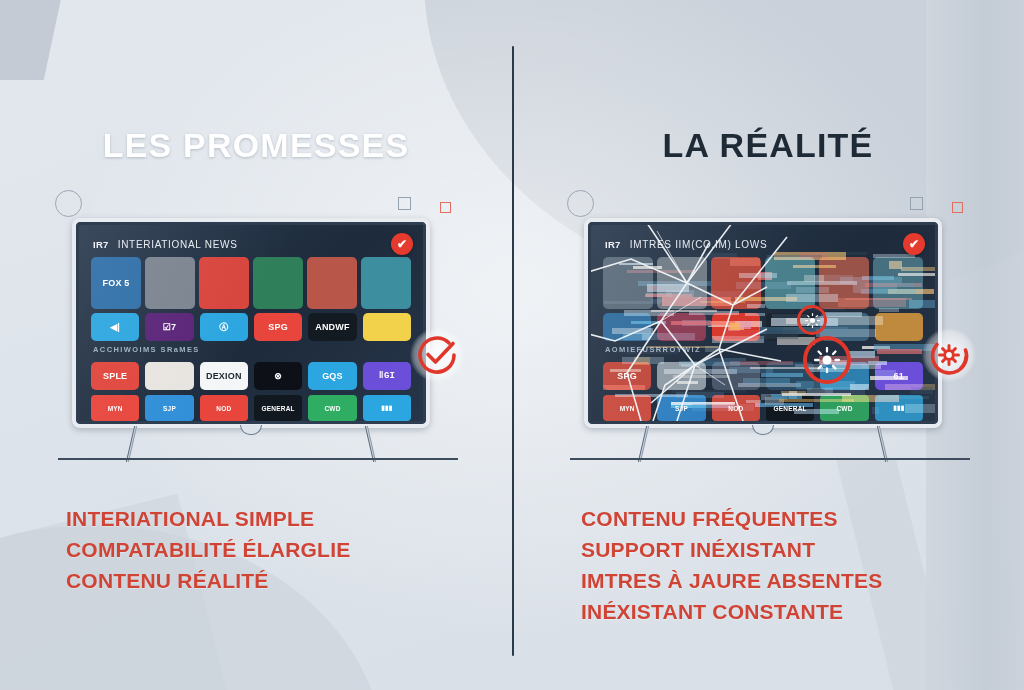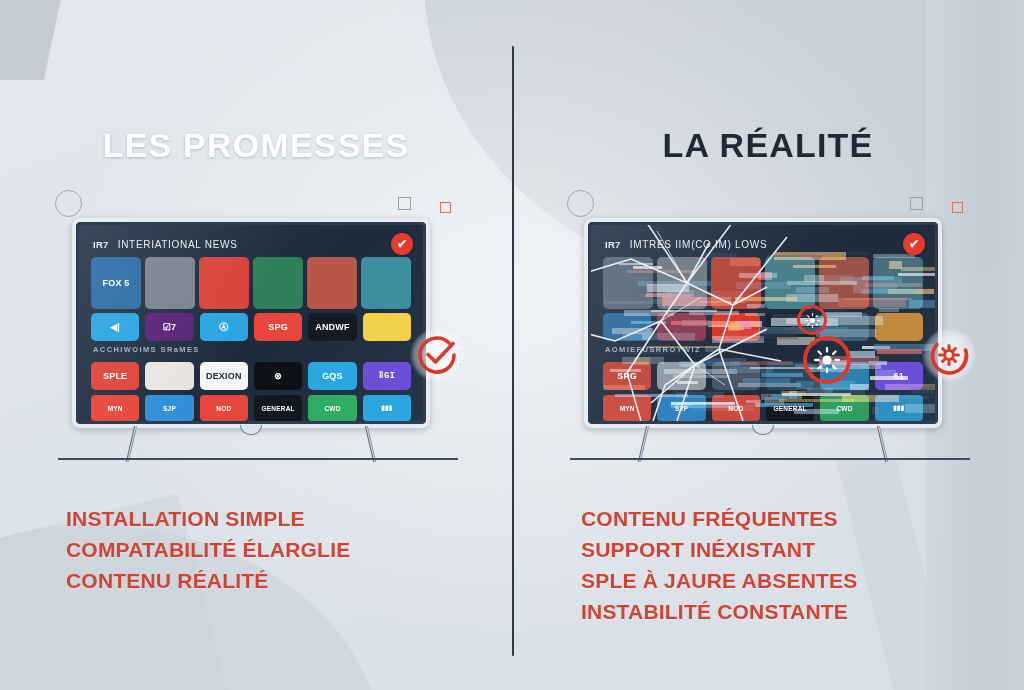--- a/index.html
+++ b/index.html
@@ -346,21 +346,21 @@
 
     <div class="side-icon">
       <div class="halo"></div>
       <svg width="42" height="42" viewBox="0 0 42 42" fill="none">
         <path d="M38 21a17 17 0 1 1-5-12" stroke="#e0372b" stroke-width="3.6" stroke-linecap="round"></path>
         <path d="M12 20.5 19.5 28 37 9.5" stroke="#e0372b" stroke-width="3.6" stroke-linecap="round" stroke-linejoin="round"></path>
       </svg>
     </div>
 
     <div class="bullets" id="L-bullets">
-        <div>INSTALLATION SIMPLE</div>
+        <div>INTERIATIONAL SIMPLE</div>
         <div>COMPATABILITÉ ÉLARGLIE</div>
         <div>CONTENU RÉALITÉ</div>
       </div>
   </div>
 
   <div class="panel" id="panel-right">
 
     <div class="panel-title" id="title-right">LA RÉALITÉ</div>
 
     <div class="deco-circle"></div>
@@ -622,18 +622,18 @@
         <circle cx="21" cy="21" r="4.4" fill="none" stroke="#e0372b" stroke-width="3"></circle>
         <g stroke="#e0372b" stroke-width="3" stroke-linecap="round">
           <path d="M21 11.5v3M21 27.5v3M11.5 21h3M27.5 21h3M14.6 14.6l2.2 2.2M25.2 25.2l2.2 2.2M27.4 14.6l-2.2 2.2M16.8 25.2l-2.2 2.2"></path>
         </g>
       </svg>
     </div>
 
     <div class="bullets" id="R-bullets">
         <div>CONTENU FRÉQUENTES</div>
         <div>SUPPORT INÉXISTANT</div>
-        <div>SPLE À JAURE ABSENTES</div>
-        <div>INSTABILITÉ CONSTANTE</div>
+        <div>IMTRES À JAURE ABSENTES</div>
+        <div>INÉXISTANT CONSTANTE</div>
       </div>
   </div>
 
 </div>
 
 </body></html>

